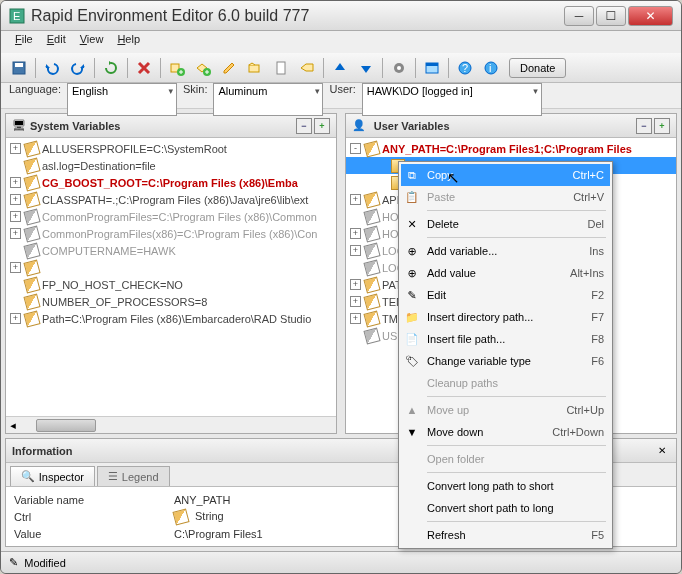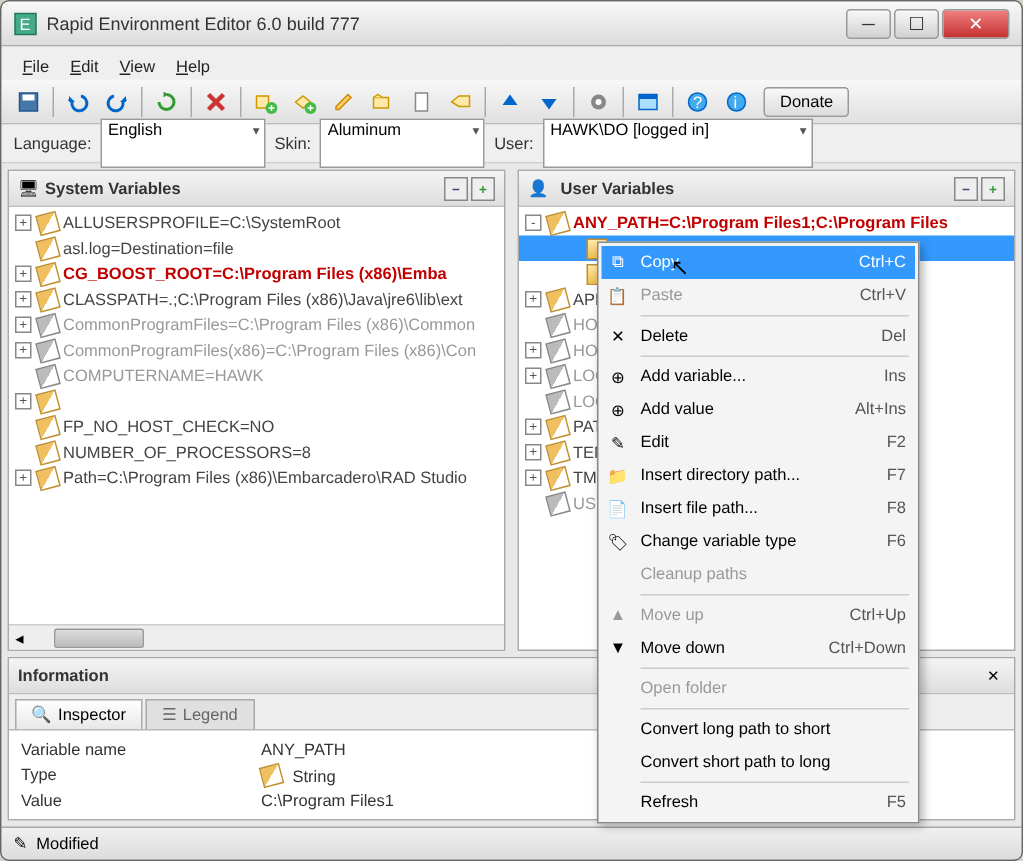--- a/index.html
+++ b/index.html
@@ -1,31 +1,31 @@
 <!DOCTYPE html>
 <html><head>
 <meta charset="utf-8">
 <style>
 *{box-sizing:border-box;margin:0;padding:0;font-family:Tahoma,Segoe UI,sans-serif;font-size:11px;user-select:none}
 body{background:#d4d0c8;width:682px;height:574px;overflow:hidden}
 .window{width:682px;height:574px;background:linear-gradient(#e8e8e8,#d4d4d4);border:1px solid #666;border-radius:6px;display:flex;flex-direction:column;overflow:hidden}
 .titlebar{height:30px;background:linear-gradient(#f8f8f8,#dcdcdc);display:flex;align-items:center;padding:0 8px;border-bottom:1px solid #aaa}
 .titlebar .icon{width:16px;height:16px;margin-right:6px}
-.title{flex:1;font-size:12px;color:#333}
+.title{flex:1;font-size:16px;color:#333}
 .winbtns{display:flex;gap:2px}
 .winbtn{width:30px;height:20px;border:1px solid #999;background:linear-gradient(#f8f8f8,#d0d0d0);border-radius:3px;display:flex;align-items:center;justify-content:center;font-family:Arial;font-size:12px;color:#333}
 .winbtn.close{background:linear-gradient(#f08080,#c53030);color:#fff;width:45px}
-.menubar{height:22px;display:flex;align-items:flex-end;padding:0 8px;gap:2px;background:#efefef}
+.menubar{height:22px;display:flex;align-items:flex-start;padding:0 8px;gap:2px;background:#efefef}
 .menuitem{padding:2px 6px;color:#222}
 .menuitem u{text-decoration:underline}
 .toolbar{height:30px;display:flex;align-items:center;padding:2px 6px;gap:2px;background:linear-gradient(#f8f8f8,#e0e0e0);border-bottom:1px solid #bbb}
 .tbtn{width:24px;height:24px;border:1px solid transparent;display:flex;align-items:center;justify-content:center;border-radius:2px}
 .tsep{width:1px;height:20px;background:#aaa;margin:0 2px}
 .donate{padding:3px 10px;border:1px solid #999;background:linear-gradient(#f8f8f8,#ddd);border-radius:3px;font-weight:normal;margin-left:4px}
-.optrow{height:26px;display:flex;align-items:center;padding:0 8px;gap:6px;background:#efefef;border-bottom:1px solid #ccc}
+.optrow{height:26px;display:flex;align-items:flex-start;padding:0 8px;gap:6px;background:#efefef;border-bottom:1px solid #ccc}
 .optrow label{color:#333}
 .optrow select,.optrow .fakesel{border:1px solid #999;background:#fff;height:33px;padding:1px 16px 1px 4px;min-width:110px;position:relative}
 .fakesel::after{content:'▾';position:absolute;right:3px;top:2px;font-size:9px;color:#555}
 .content{flex:1;display:flex;flex-direction:column;background:#e8e8e8}
 .splitrow{flex:1;display:flex;min-height:0}
 .pane{flex:1;display:flex;flex-direction:column;border:1px solid #aaa;background:#fff;margin:4px}
 .panehdr{height:24px;background:linear-gradient(#f4f4f4,#dedede);display:flex;align-items:center;padding:0 6px;border-bottom:1px solid #bbb}
 .panehdr .ptitle{flex:1;font-weight:bold;color:#333}
 .panehdr .pbtn{width:16px;height:16px;border:1px solid #888;background:#eee;margin-left:2px;display:flex;align-items:center;justify-content:center;font-size:9px;font-weight:bold;color:#447}
 .tree{flex:1;overflow:auto;padding:2px 0}
@@ -45,21 +45,21 @@
 .hsb{height:17px;border-top:1px solid #ccc;background:#eee;display:flex;align-items:center}
 .hsb .thumb{width:60px;height:13px;background:linear-gradient(#ddd,#bbb);border:1px solid #999;margin-left:16px;border-radius:2px}
 .info{border:1px solid #aaa;margin:0 4px 4px;background:#fff}
 .info .panehdr .closex{width:12px;height:12px;font-size:10px;margin-left:auto}
 .tabs{display:flex;padding:3px 4px 0;background:#eee;border-bottom:1px solid #bbb}
 .tab{padding:3px 10px;border:1px solid #aaa;background:linear-gradient(#fff,#e8e8e8);border-bottom:none;margin-right:2px;display:flex;align-items:center;gap:4px}
 .tab.inact{background:#e0e0e0;color:#666}
 .kv{padding:4px 8px}
 .kv .r{display:flex;height:17px;align-items:center}
 .kv .k{width:160px;color:#333}
-.kv .v{color:#333;display:flex;align-items:flex-end;gap:4px}
+.kv .v{color:#333;display:flex;align-items:flex-start;gap:4px}
 .status{height:22px;background:linear-gradient(#f0f0f0,#dcdcdc);border-top:1px solid #aaa;display:flex;align-items:center;padding:0 8px;gap:6px}
 .ctxmenu{position:absolute;left:398px;top:161px;width:215px;background:#f4f4f4;border:1px solid #888;box-shadow:2px 2px 6px rgba(0,0,0,.3);padding:2px}
 .ctxmenu .mi{display:flex;align-items:center;height:22px;padding:0 6px 0 2px}
 .ctxmenu .mi.hov{background:#3399ff;color:#fff}
 .ctxmenu .mi .mico{width:18px;display:flex;justify-content:center}
 .ctxmenu .mi .mlab{flex:1;padding-left:6px}
 .ctxmenu .mi .mkey{color:#555}
 .ctxmenu .mi.hov .mkey{color:#fff}
 .ctxmenu .mi.dis{color:#999}
 .ctxmenu .msep{height:1px;background:#ccc;margin:2px 4px 2px 26px}
@@ -367,21 +367,21 @@
           </div>
    </div>
    <div class="kv" id="kv">
           <div class="r">
             <div class="k">Variable name</div>
             <div class="v">
               <span>ANY_PATH</span>
             </div>
           </div>
           <div class="r">
-            <div class="k">Type</div>
+            <div class="k">Ctrl</div>
             <div class="v">
               <span class="tico tag"></span>
               <span>String</span>
             </div>
           </div>
           <div class="r">
             <div class="k">Value</div>
             <div class="v">
               <span>C:\Program Files1</span>
             </div>

